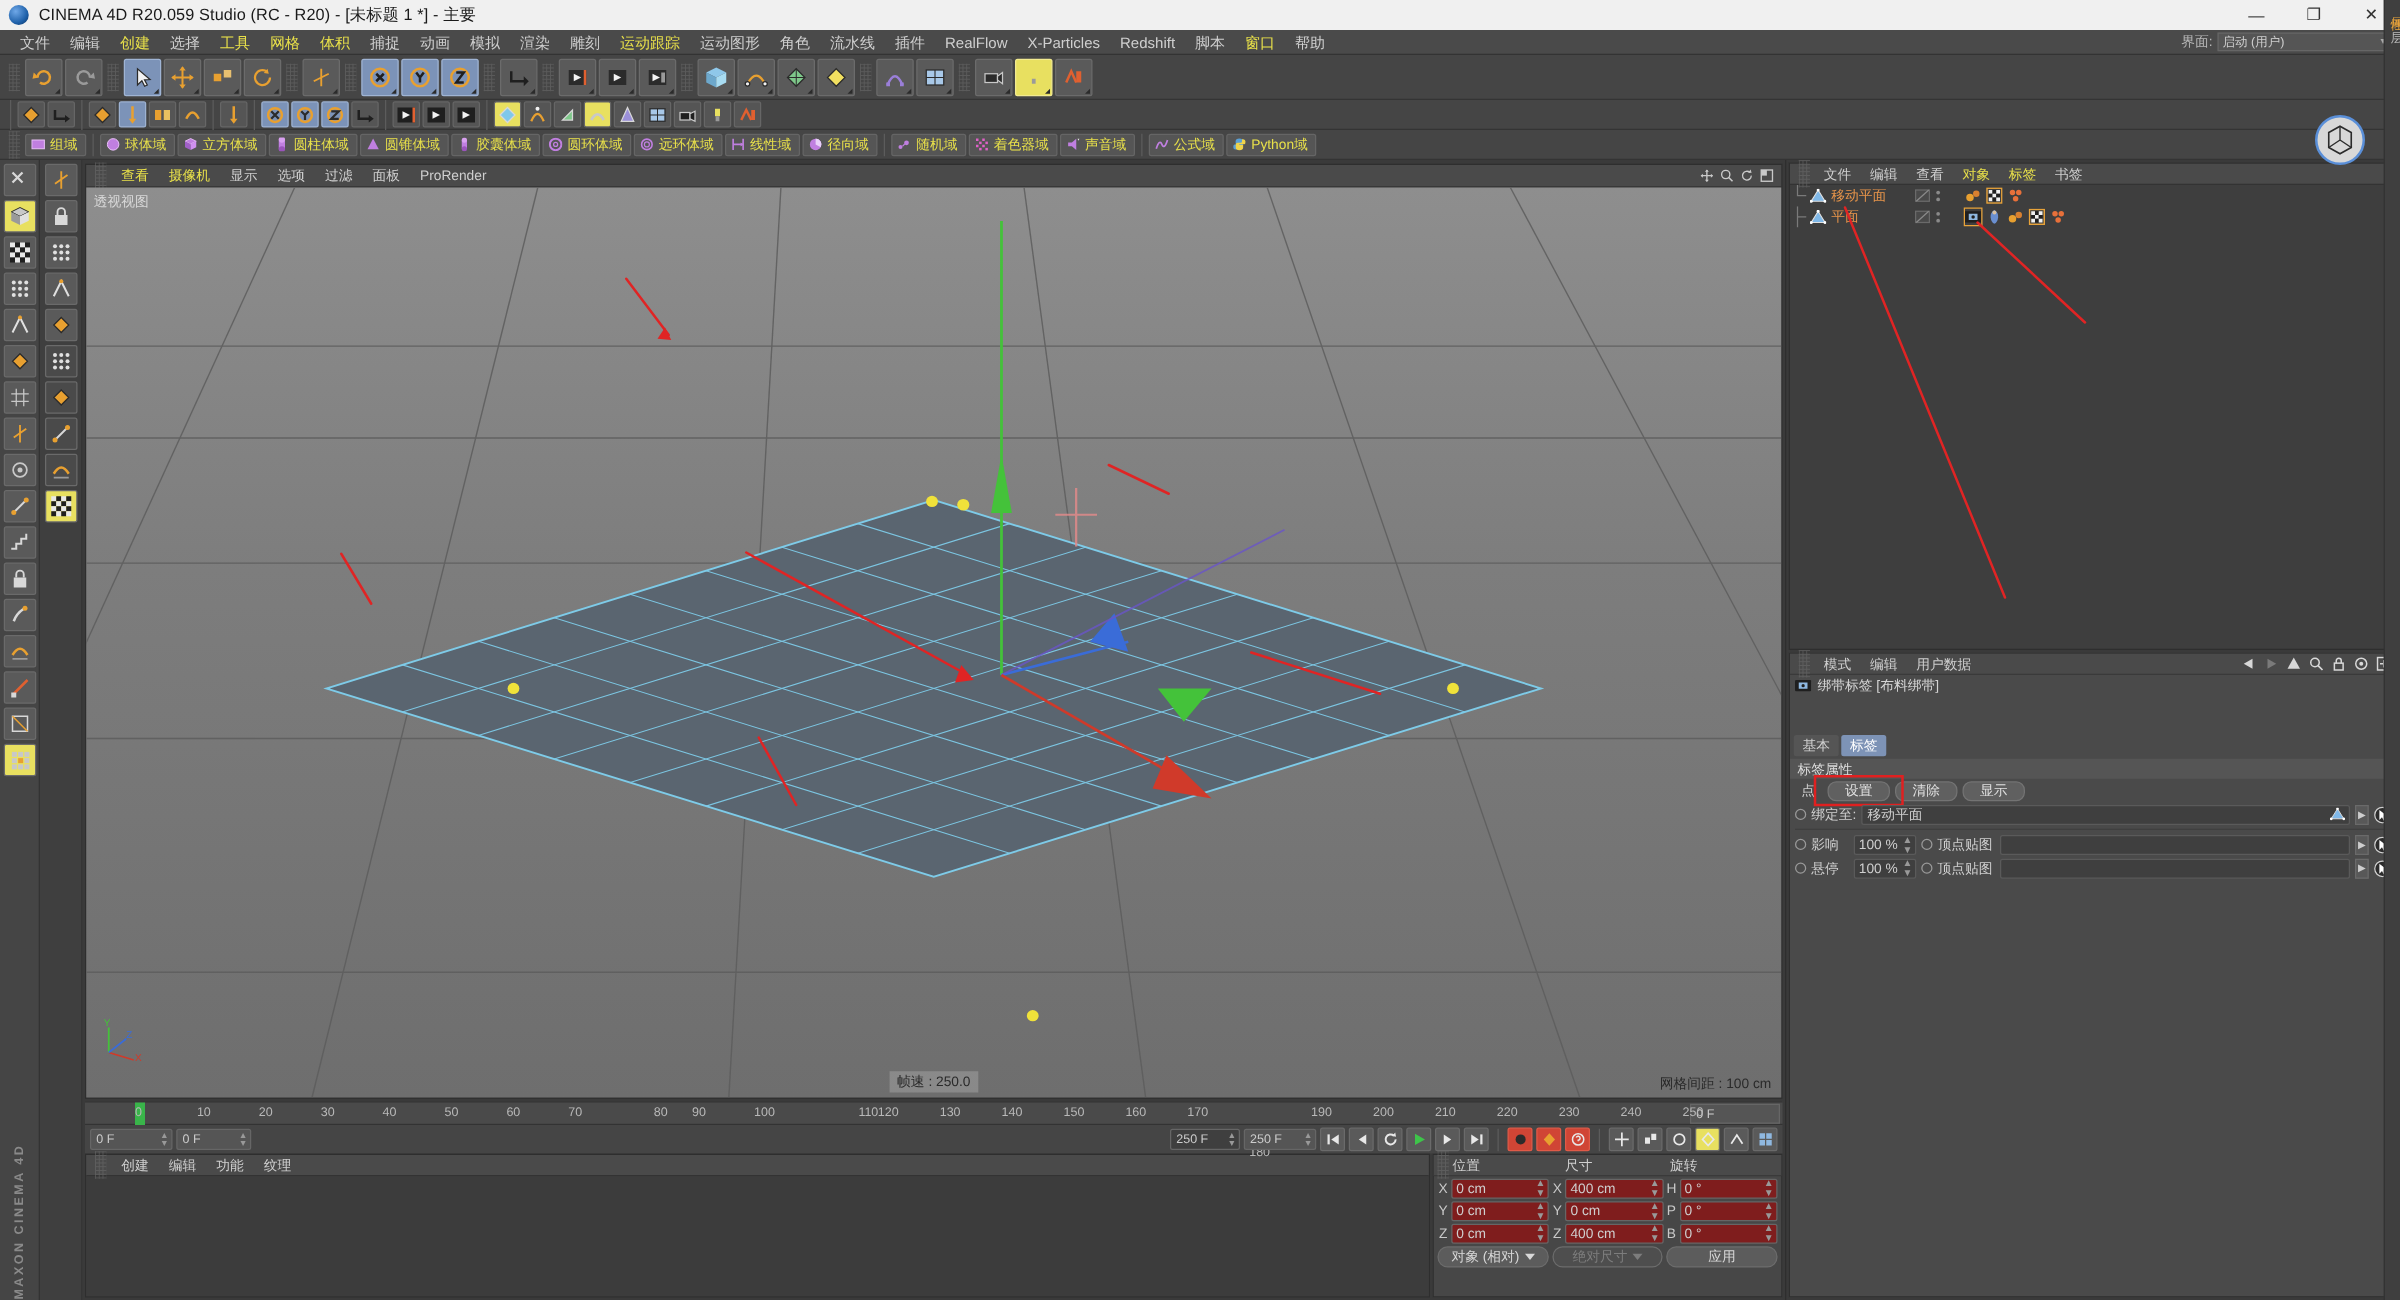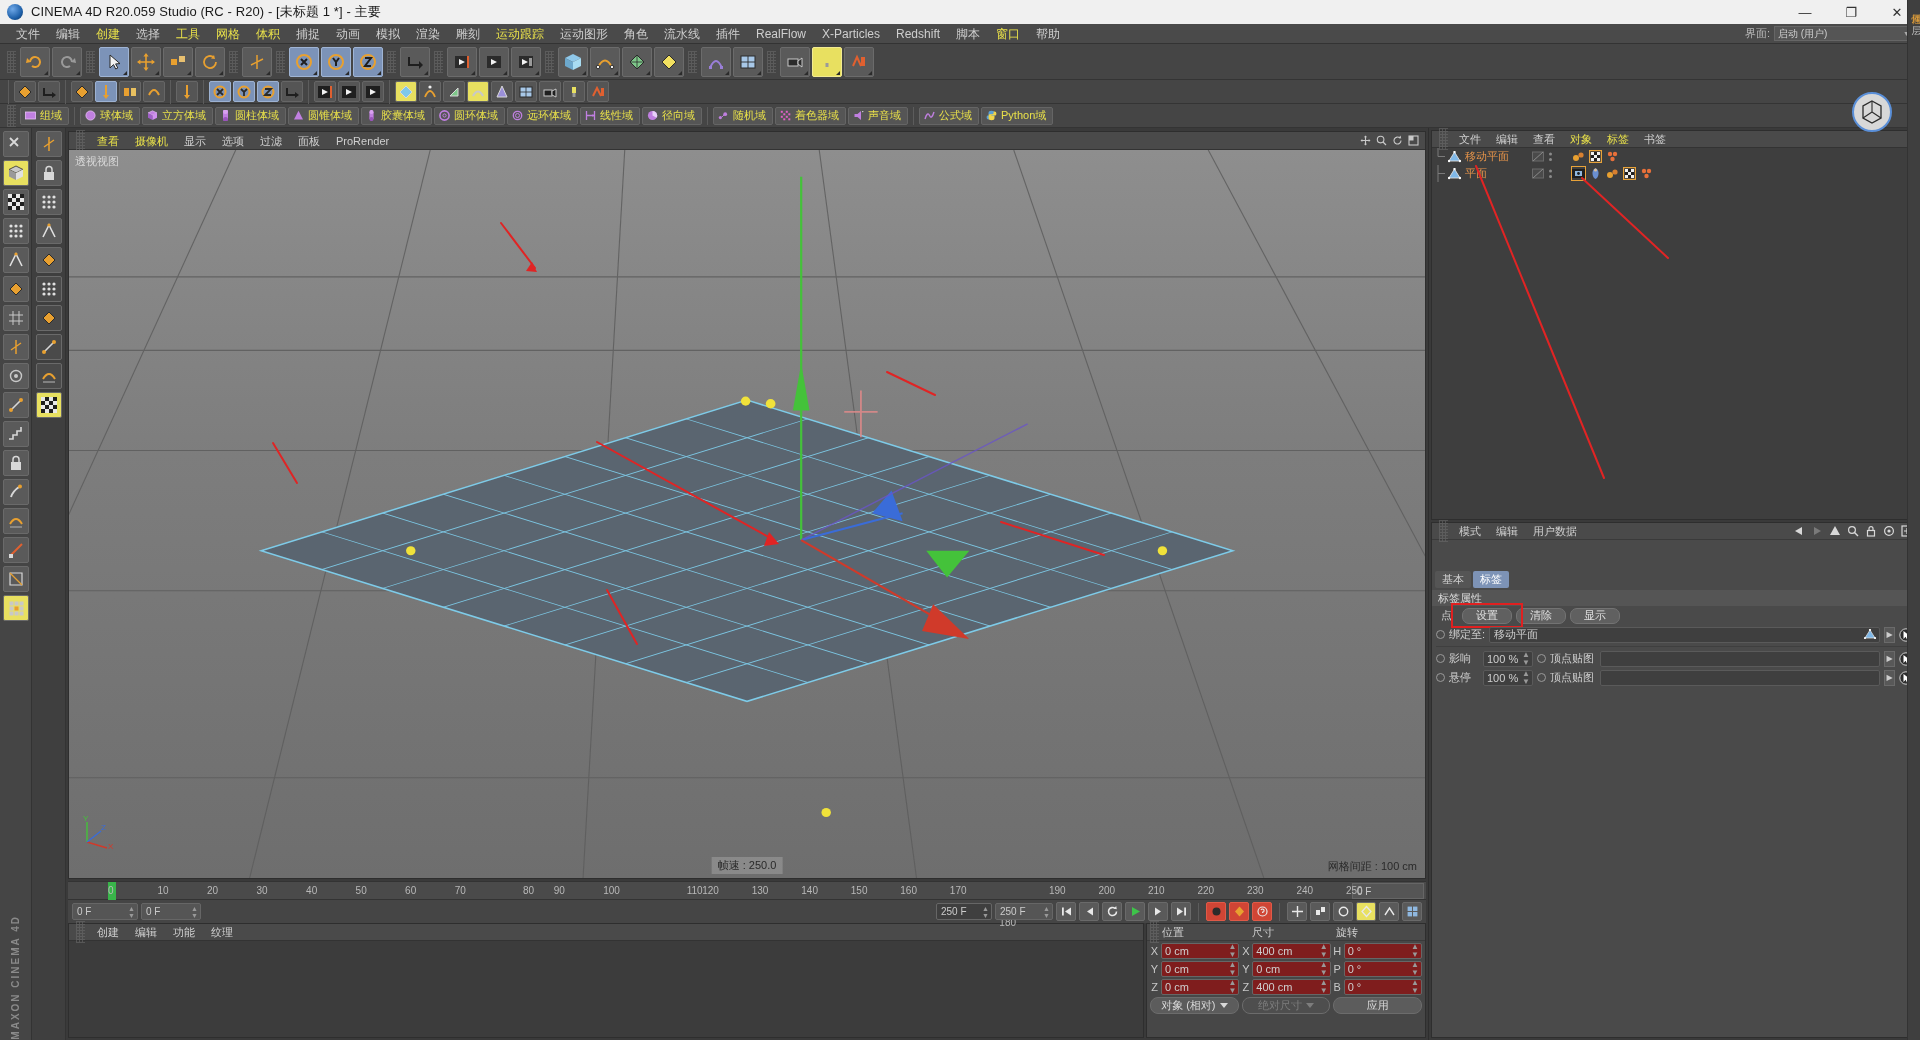--- a/index.html
+++ b/index.html
@@ -1395,20 +1395,28 @@
             <svg width="12" height="12" viewBox="0 0 12 12">
               <circle cx="6" cy="6" r="4.4" fill="none" stroke="#d8d8d8" stroke-width="1.2"></circle>
               <circle cx="6" cy="6" r="1.6" fill="#d8d8d8"></circle>
             </svg>
             <svg width="12" height="12" viewBox="0 0 12 12">
               <rect x="1" y="1" width="10" height="10" fill="none" stroke="#d8d8d8" stroke-width="1.2"></rect>
               <path d="M6 3 V9 M3 6 H9" fill="none" stroke="#d8d8d8" stroke-width="1.2"></path>
             </svg>
           </div>
         </div>
+      <div id="attrtitle">
+        <svg width="13" height="11" viewBox="0 0 13 11">
+          <rect x="0" y="1" width="13" height="9" rx="1" fill="#1f1f1f"></rect>
+          <rect x="3" y="3" width="7" height="5" fill="#8fb8e0"></rect>
+          <circle cx="6.5" cy="5.5" r="1.3" fill="#1f1f1f"></circle>
+        </svg>
+        <span>绑带标签 [布料绑带]</span>
+      </div>
       <div id="attrtabs">
           <div class="at">基本</div>
           <div class="at sel">标签</div>
         </div>
       <div id="attrsect">标签属性</div>
 
 
       <div class="prow" style="position:relative;">
         <span class="plabel" style="margin-left:5px">点</span>
         <div class="pbtn" style="margin-left:6px">设置</div>

